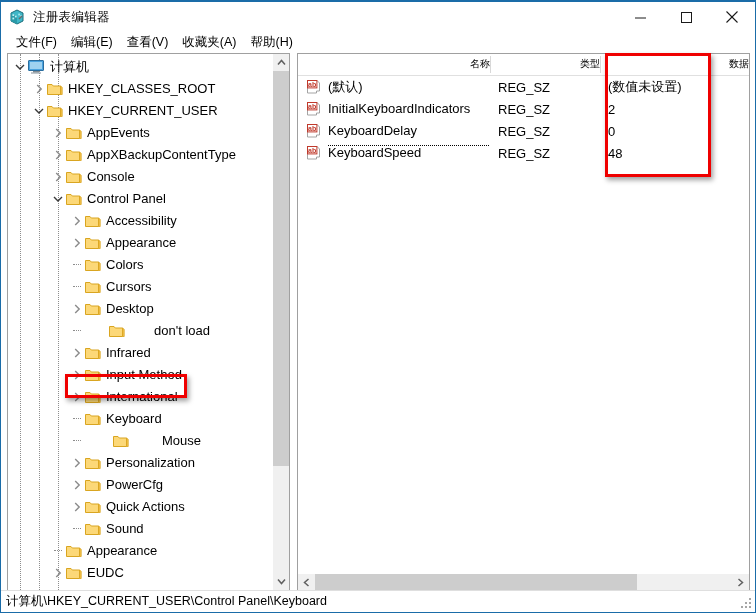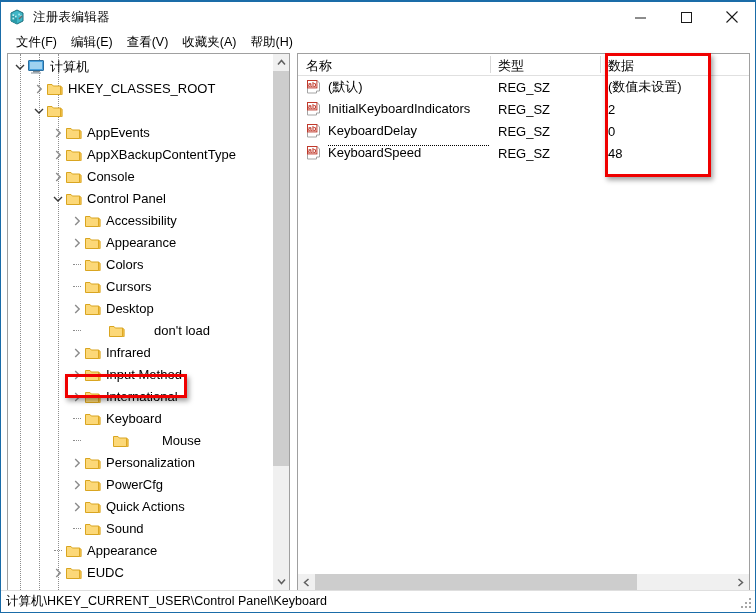--- a/index.html
+++ b/index.html
@@ -142,24 +142,25 @@
     overflow: hidden;
   }
   #list-header {
     position: relative;
     height: 22px;
     background: #ffffff;
     border-bottom: 1px solid #e0e0e0;
     display: flex;
   }
   .col-head {
-    font-size: 13px; color: #000;
+    font-size: 10px; color: #000;
     padding: 3px 0 0 8px;
     position: relative;
     height: 22px;
+    text-align: right;
   }
   .col-head + .col-head::before {
     content: ""; position: absolute; left: 0; top: 2px;
     width: 1px; height: 17px; background: #d8d8d8;
   }
   #col-name { width: 192px; }
   #col-type { width: 110px; }
   #col-data { width: 149px; }
 
   .lrow {
@@ -314,20 +315,21 @@
           <div class="node" style="padding-left: 23px;">
             <span class="chev">
               <svg width="10" height="10" viewBox="0 0 10 10">
                 <polyline points="1,3 5,7 9,3" fill="none" stroke="#3a3a3a" stroke-width="1.4"></polyline>
               </svg>
             </span>
             <span class="folder"><svg width="16" height="14" viewBox="0 0 16 14">
                 <path d="M0.5 2.5 L5 2.5 L6.3 4 L13.5 4 L13.5 12.5 L0.5 12.5 Z" fill="#fcd878" stroke="#d9a520" stroke-width="1"></path>
                 <path d="M13.5 4 L15.2 5.3 L15.2 12.5 L13.5 12.5 Z" fill="#f3c24e" stroke="#d9a520" stroke-width="0.8"></path>
               </svg></span>
+            <span class="node-label">HKEY_CURRENT_USER</span>
           </div>
           <div class="node" style="padding-left: 42px;">
             <span class="chev">
               <svg width="10" height="10" viewBox="0 0 10 10">
                 <polyline points="3.2,1 7.2,5 3.2,9" fill="none" stroke="#8b8b8b" stroke-width="1.4"></polyline>
               </svg>
             </span>
             <span class="folder"><svg width="16" height="14" viewBox="0 0 16 14">
                 <path d="M0.5 2.5 L5 2.5 L6.3 4 L13.5 4 L13.5 12.5 L0.5 12.5 Z" fill="#fcd878" stroke="#d9a520" stroke-width="1"></path>
                 <path d="M13.5 4 L15.2 5.3 L15.2 12.5 L13.5 12.5 Z" fill="#f3c24e" stroke="#d9a520" stroke-width="0.8"></path>

